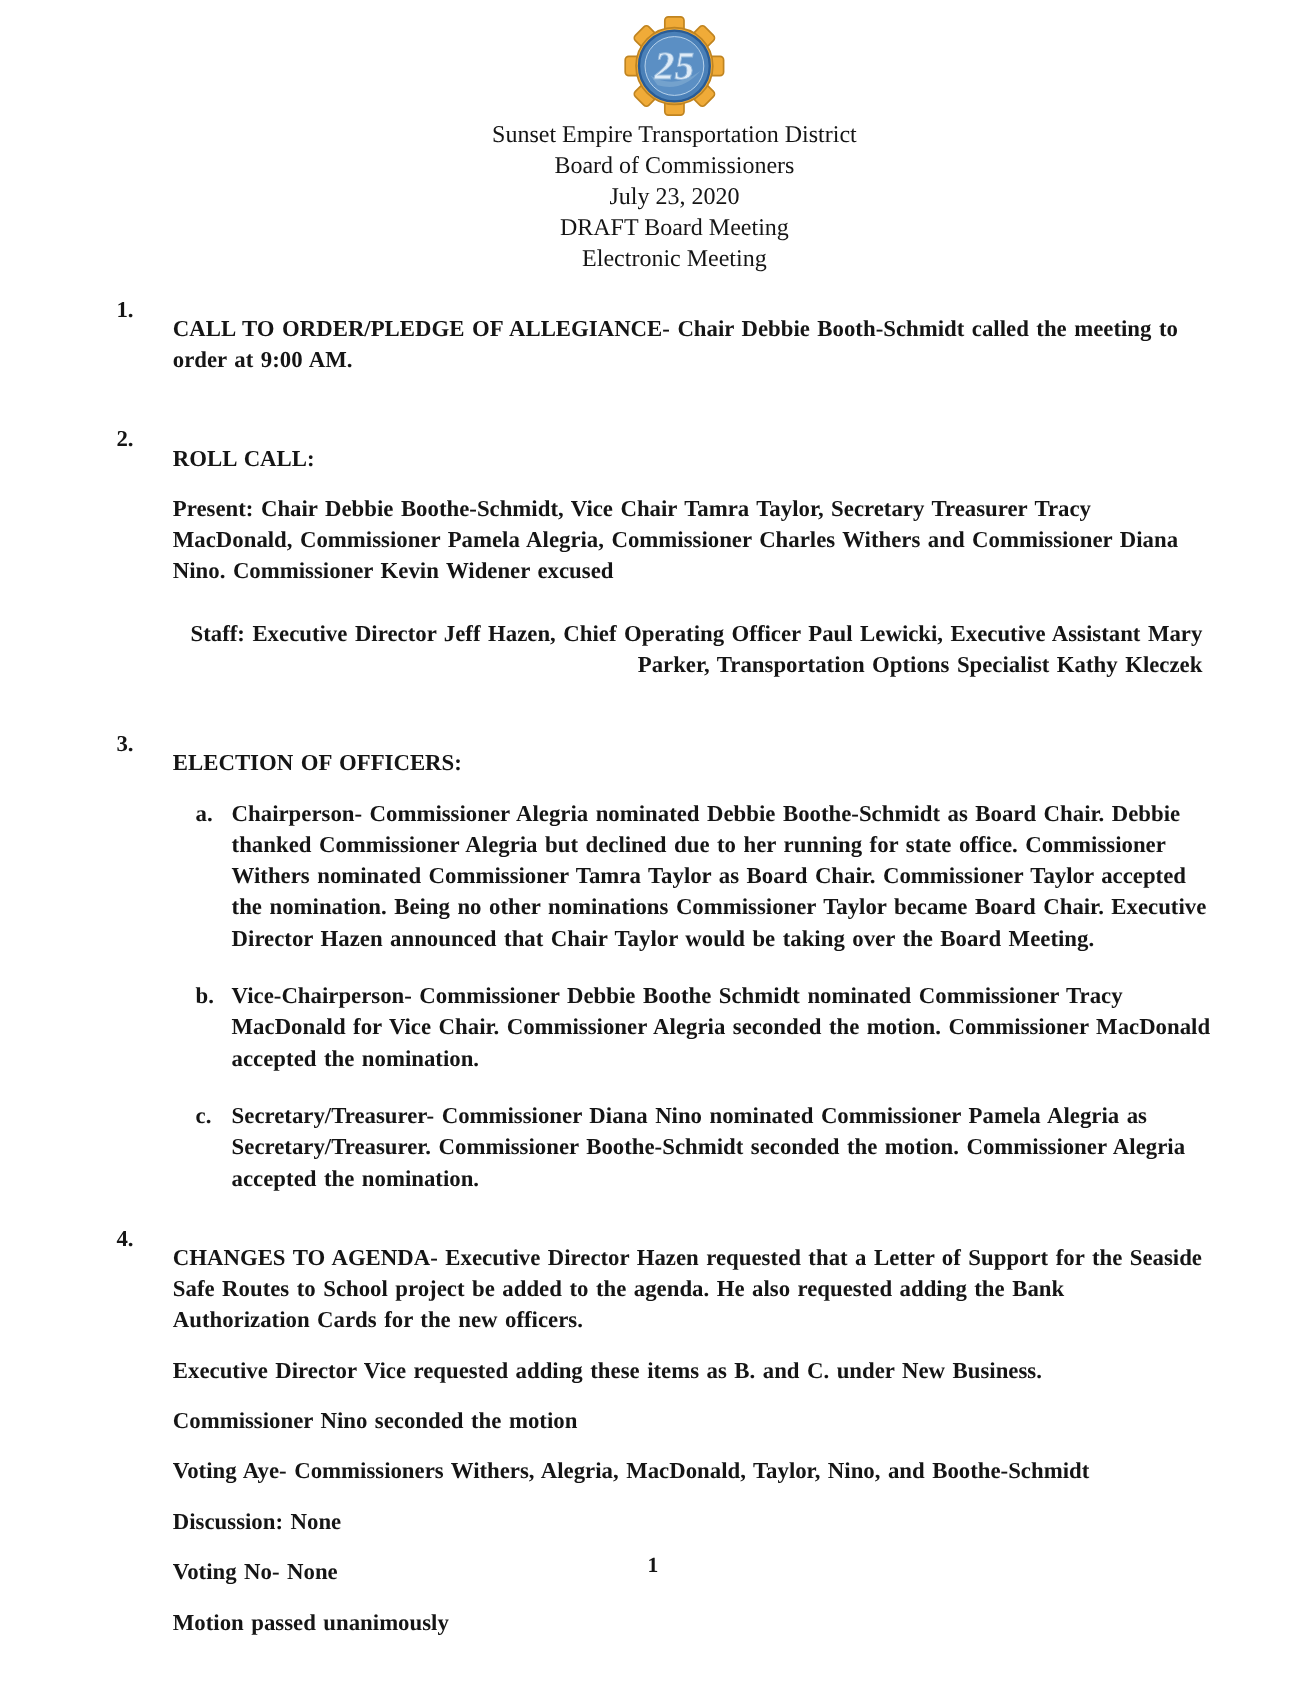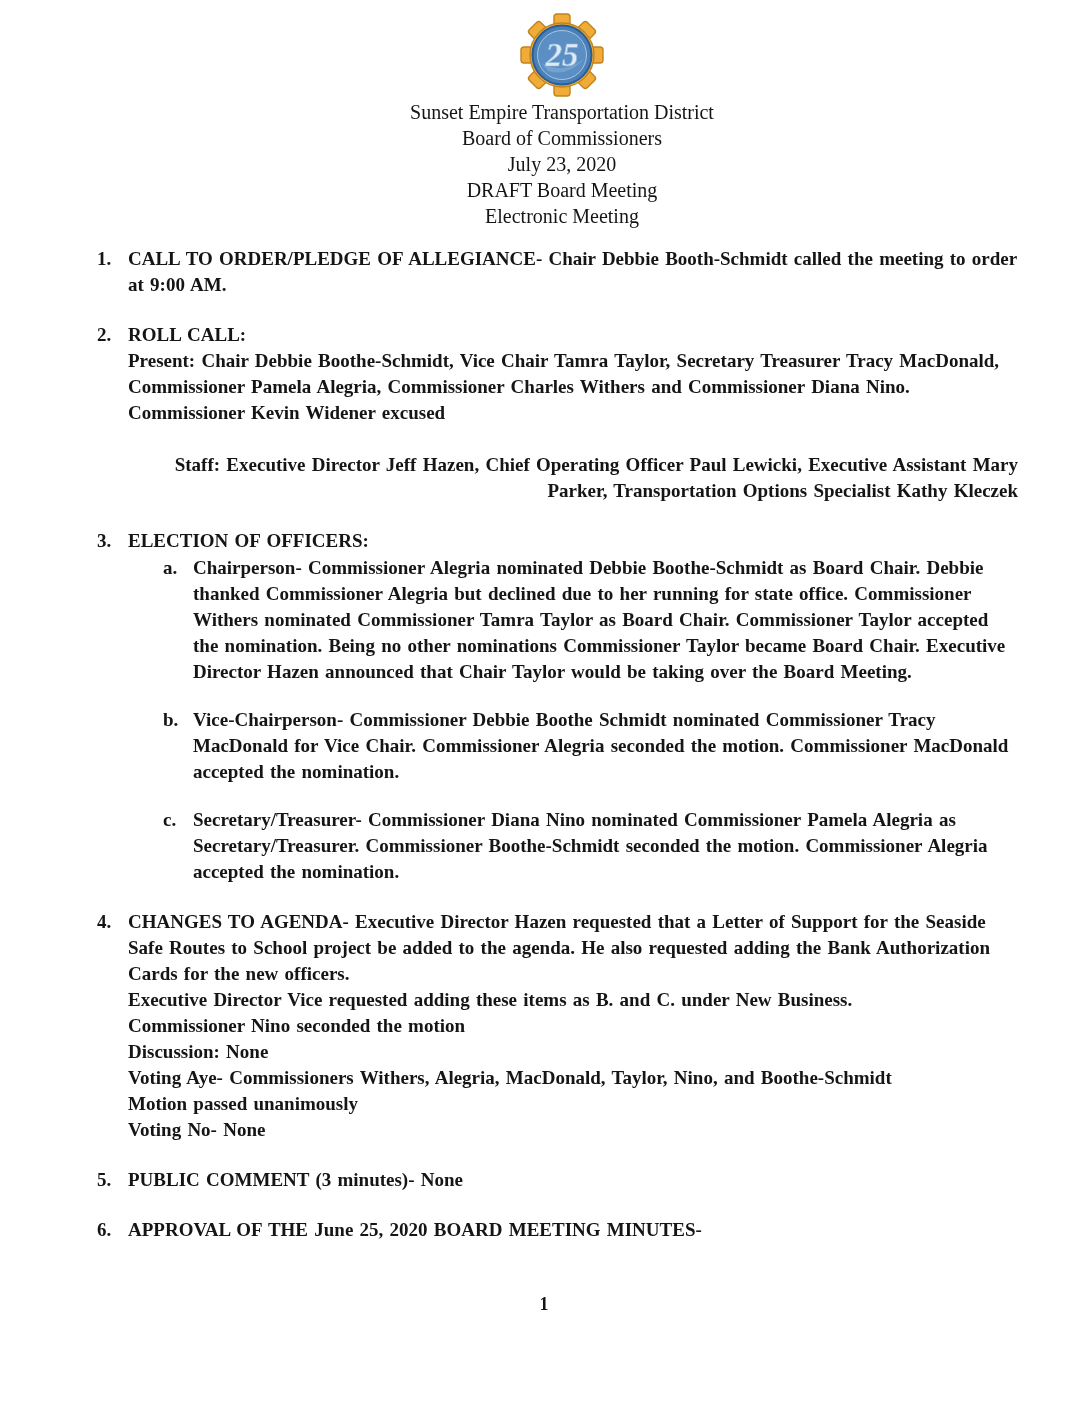--- a/index.html
+++ b/index.html
@@ -52,21 +52,21 @@
     display: flex;
     align-items: flex-start;
   }
   .item-num {
     flex: 0 0 31px;
   }
   .item-body {
     flex: 1 1 auto;
     max-width: 890px;
   }
-  .item-body p { margin: 0; }
+  .item-body p { margin: 16px; }
   .mb-item { margin-bottom: 24px; }
   .gap-line { margin-top: 26px !important; text-align: right; }
   .sub-item {
     display: flex;
     align-items: flex-start;
     margin-left: 35px;
     margin-top: 17px;
   }
   .sub-item:first-of-type { margin-top: 1px; }
   .sub-num { flex: 0 0 30px; }
@@ -154,24 +154,24 @@
         </div>
       </div>
     </div>
 
     <div class="item mb-item">
       <div class="item-num">4.</div>
       <div class="item-body">
         <p>CHANGES TO AGENDA- Executive Director Hazen requested that a Letter of Support for the Seaside Safe Routes to School project be added to the agenda. He also requested adding the Bank Authorization Cards for the new officers.</p>
         <p>Executive Director Vice requested adding these items as B. and C. under New Business.</p>
         <p>Commissioner Nino seconded the motion</p>
+        <p>Voting Aye- Commissioners Withers, Alegria, MacDonald, Taylor, Nino, and Boothe-Schmidt</p>
         <p>Discussion: None</p>
-        <p>Voting Aye- Commissioners Withers, Alegria, MacDonald, Taylor, Nino, and Boothe-Schmidt</p>
+        <p>Voting No- None</p>
         <p>Motion passed unanimously</p>
-        <p>Voting No- None</p>
       </div>
     </div>
 
     <div class="item mb-item">
       <div class="item-num">5.</div>
       <div class="item-body">
         <p>PUBLIC COMMENT (3 minutes)- None</p>
       </div>
     </div>
 

